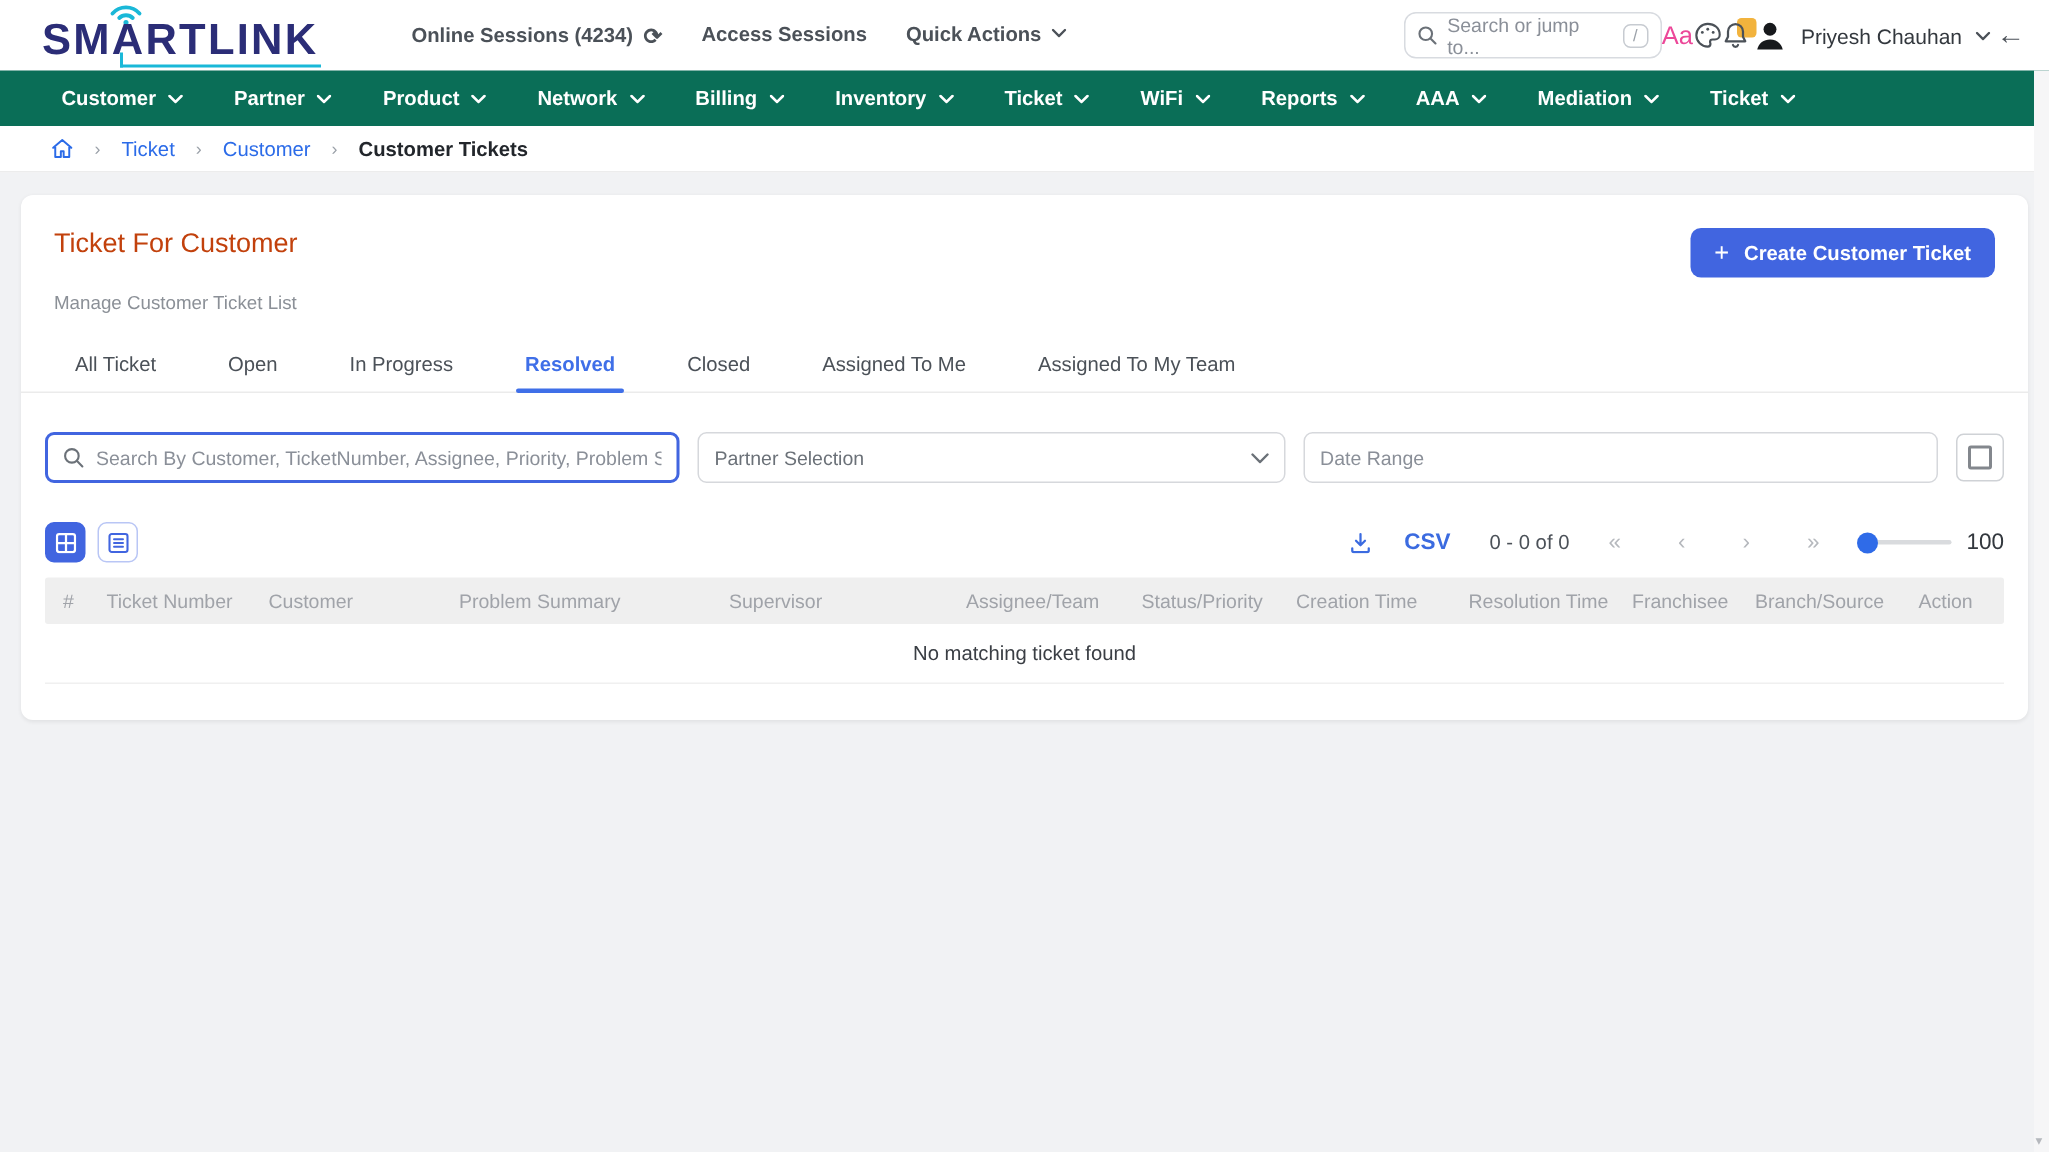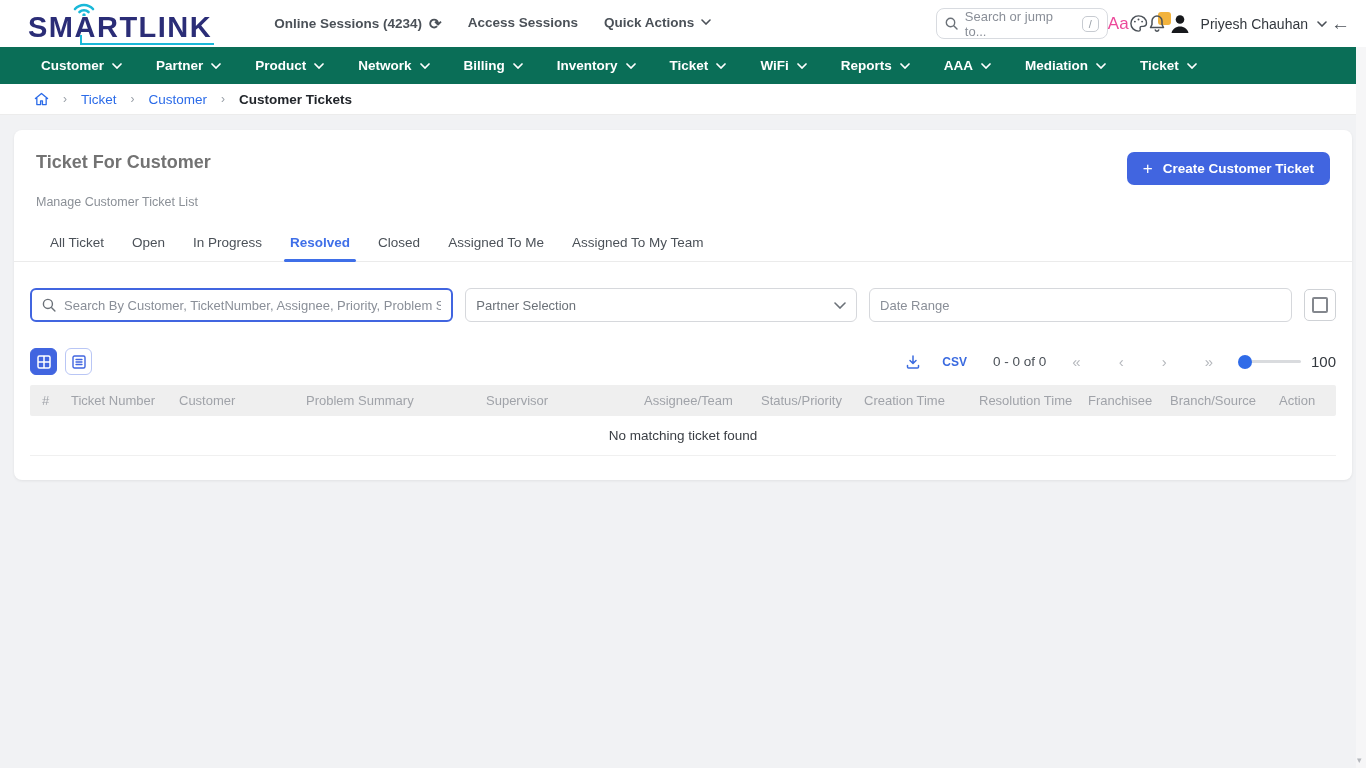--- a/index.html
+++ b/index.html
@@ -33,27 +33,27 @@
 
   
   .breadcrumb { display:flex; align-items:center; gap:14px; height:31px; background:#ffffff; padding:0 34px; border-bottom:1px solid #ececec; font-size:13.5px; }
   .crumb-sep { color:#9aa0a8; font-size:12px; }
   .crumb-link { color:#2b6be8; cursor:pointer; }
   .crumb-current { color:#22262b; font-weight:600; }
 
   
   .card { position:absolute; left:14px; right:14px; top:130px; background:#fff; border-radius:8px; box-shadow:0 1px 3px rgba(0,0,0,.07); padding-bottom:24px; }
   .card-head { display:flex; align-items:flex-start; padding:22px 22px 0 22px; }
-  .page-title { font-size:18px; font-weight:700; color:#737373; }
+  .page-title { font-size:18px; font-weight:400; color:#c2410c; }
   .page-subtitle { font-size:12.5px; color:#8b9097; margin-top:22px; }
   .btn-create { margin-left:auto; display:flex; align-items:center; gap:10px; background:#4165e0; color:#fff; border:none; border-radius:7px; height:33px; padding:0 16px; font-size:13.5px; font-weight:600; cursor:pointer; font-family:"Liberation Sans", sans-serif; }
   .btn-create .plus { font-size:17px; font-weight:400; }
 
   
-  .tabs { display:flex; align-items:flex-end; margin-top:16px; padding:0 22px; border-bottom:1px solid #ebebeb; }
+  .tabs { display:flex; align-items:flex-end; margin-top:16px; padding:0 22px; border-bottom:1px solid #ebebeb;gap:20px; }
   .tab { padding:10px 14px 11px 14px; font-size:13.5px; color:#4b5158; cursor:pointer; position:relative; }
   .tab.active { color:#3f6fe8; font-weight:600; }
   .tab.active::after { content:""; position:absolute; left:8px; right:8px; bottom:-1px; height:3px; border-radius:3px; background:#3f6fe8; }
 
   
   .filter-zone { padding:12px 16px 0 16px; }
   .clear-filter-row { display:flex; justify-content:flex-end; }
   .clear-filter { color:#2b6be8; font-size:13.5px; cursor:pointer; }
   .filter-row { display:flex; align-items:center; gap:12px; margin-top:14px; }
   .inp { display:flex; align-items:center; gap:8px; height:34px; border:1px solid #d6d8dc; border-radius:6px; padding:0 10px; font-size:13px; color:#8a8f98; background:#fff; }
@@ -64,21 +64,21 @@
   .inp.partner { width:396px; color:#6b7178; justify-content:space-between; cursor:pointer; }
   .checkbox-btn { width:32px; height:32px; border:1px solid #cfd2d6; border-radius:5px; background:#fff; display:flex; align-items:center; justify-content:center; cursor:pointer; }
   .checkbox-inner { width:16px; height:16px; border:2px solid #83878d; border-radius:2px; background:#fff; }
 
   
   .toolbar { display:flex; align-items:center; margin-top:26px; padding:0 16px; }
   .view-toggles { display:flex; gap:8px; }
   .toggle-btn { width:27px; height:27px; border-radius:6px; display:flex; align-items:center; justify-content:center; cursor:pointer; border:1px solid #b9c6f5; background:#fff; }
   .toggle-btn.active { background:#4165e0; border-color:#4165e0; }
   .toolbar-right { margin-left:auto; display:flex; align-items:center; gap:26px; }
-  .csv-btn { display:flex; align-items:center; gap:22px; color:#3b6be0; font-size:12px; font-weight:700; cursor:pointer; }
+  .csv-btn { display:flex; align-items:center; gap:22px; color:#3b6be0; font-size:15px; font-weight:700; cursor:pointer; }
   .range-text { font-size:13.5px; color:#4b5158; }
   .pager { display:flex; align-items:center; gap:38px; color:#b5b8bd; font-size:15px; }
   .pager span { cursor:pointer; }
   .slider { display:flex; align-items:center; gap:10px; }
   .slider-track { position:relative; width:62px; height:3px; background:#d9dbde; border-radius:2px; }
   .slider-thumb { position:absolute; left:-1px; top:50%; transform:translateY(-50%); width:14px; height:14px; border-radius:50%; background:#2f6be8; cursor:pointer; }
   .slider-label { font-size:15px; color:#33383e; }
 
   
   .table-wrap { margin:10px 16px 0 16px; }

